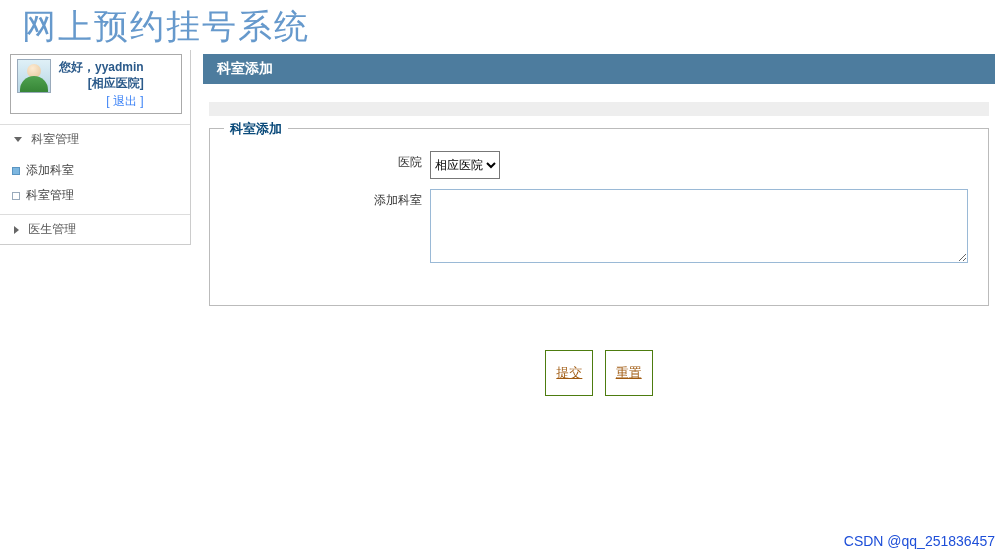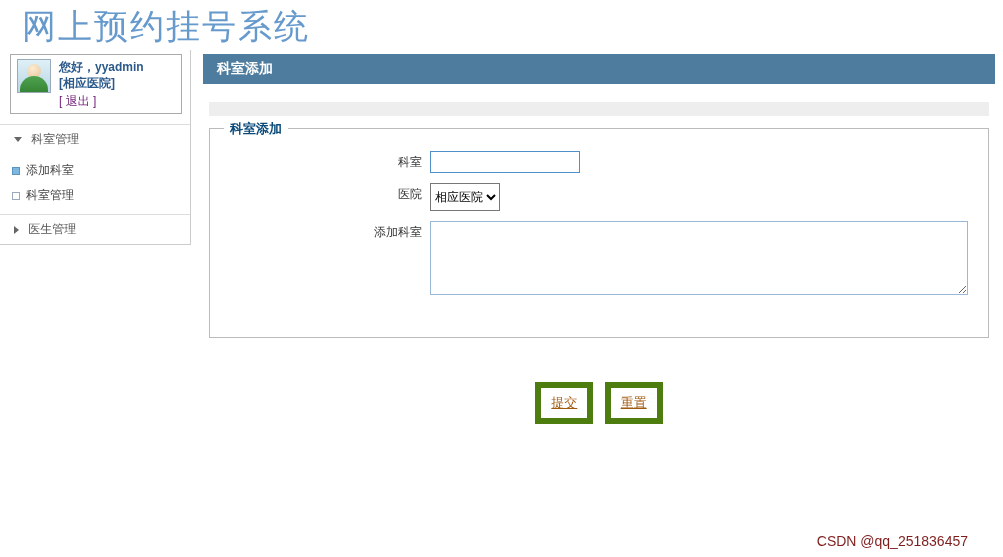--- a/index.html
+++ b/index.html
@@ -1,48 +1,48 @@
 <!DOCTYPE html>
 <html><head>
   <meta charset="utf-8">
   <style>
     * { box-sizing: border-box; margin: 0; padding: 0; }
     body { font-family: "Microsoft YaHei", SimSun, sans-serif; font-size: 12px; color: #333; width: 1003px; height: 557px; position: relative; background: #fff; }
     .header-title { font-family: SimSun, serif; font-size: 34px; color: #6699cc; padding: 4px 0 0 22px; letter-spacing: 2px; font-weight: normal; }
     .container { display: flex; align-items: flex-start; }
     .sidebar { width: 206px; border: 1px solid #ccc; border-top: none; border-left: none; }
-    .userbox { border: 1px solid #aaa; margin: 4px 8px 0 10px; padding: 4px 6px 4px 6px; display: flex; align-items: flex-start; gap: 8px; }
+    .userbox { border: 1px solid #aaa; margin: 4px 8px 0 10px; padding: 4px 6px 4px 6px; display: flex; align-items: flex-start; gap: 8px; text-align: right; }
     .avatar { width: 34px; height: 34px; border: 1px solid #9ab; background: linear-gradient(#dff0f7, #b8d6e5); position: relative; overflow: hidden; }
     .avatar::before { content: ""; position: absolute; top: 4px; left: 50%; transform: translateX(-50%); width: 14px; height: 14px; border-radius: 50%; background: radial-gradient(circle at 40% 30%, #fdebd2, #e5c49a); }
     .avatar::after { content: ""; position: absolute; bottom: -6px; left: 50%; transform: translateX(-50%); width: 28px; height: 22px; border-radius: 14px 14px 0 0; background: linear-gradient(#4fa24f, #2d7a2d); }
     .userinfo { color: #2b5a8a; font-weight: bold; line-height: 16px; }
     .userinfo .logout { font-weight: normal; margin-top: 2px; }
-    .userinfo .logout a { color: #701a75; text-decoration: none; }
+    .userinfo .logout a { color: #3b82f6; text-decoration: none; }
     .nav { margin-top: 10px; }
     .nav-group { border-top: 1px solid #ddd; padding: 6px 0 6px 14px; color: #555; }
     .nav-group .arrow { display: inline-block; width: 0; height: 0; margin-right: 6px; vertical-align: middle; }
     .arrow.down { border-left: 4px solid transparent; border-right: 4px solid transparent; border-top: 5px solid #666; }
     .arrow.right { border-top: 4px solid transparent; border-bottom: 4px solid transparent; border-left: 5px solid #666; }
     .nav-children { padding: 4px 0 6px 12px; }
     .nav-item { display: flex; align-items: center; gap: 6px; padding: 4px 0; color: #444; cursor: pointer; }
     .sq { width: 8px; height: 8px; border: 1px solid #9ab; background: #fff; }
     .sq.active { background: #7db7e0; border-color: #5a95c2; }
     .main { flex: 1; padding: 4px 8px 0 12px; }
     .page-head { background: #4d7c9e; color: #fff; font-weight: bold; padding: 6px 14px; font-size: 14px; }
     .bar { height: 14px; background: #eee; margin: 18px 6px 12px 6px; }
     .fieldset { border: 1px solid #bbb; margin: 0 6px 10px 6px; position: relative; padding: 22px 20px 32px 20px; }
     .legend { position: absolute; top: -9px; left: 14px; background: #fff; padding: 0 6px; color: #0a4a7a; font-weight: bold; font-size: 13px; }
     .form-row { display: flex; align-items: flex-start; margin-bottom: 10px; }
     .form-label { width: 200px; text-align: right; padding-right: 8px; padding-top: 3px; color: #333; }
     .text-input { width: 150px; height: 22px; border: 1px solid #4d90cc; background: #fff; padding: 2px 4px; outline: none; }
     .select { border: 1px solid #777; height: 28px; font-size: 12px; background: #fff; }
     .textarea { width: 538px; height: 74px; border: 1px solid #9ab9d6; resize: both; font-family: inherit; font-size: 12px; padding: 4px; }
     .btn-row { text-align: center; padding: 34px 0 10px 0; }
-    .btn { display: inline-block; border: 6px solid #4d7c0f; color: #a05a10; background: #fff; padding: 6px 10px; margin: 0 4px; font-size: 13px; cursor: pointer; text-decoration: underline; font-family: inherit; }
-    .watermark { position: absolute; right: 35px; bottom: 8px; color: #7f1d1d; font-size: 14px; font-family: Arial, sans-serif; text-align: right; }
+    .btn { display: inline-block; border: 1px solid #4d7c0f; color: #a05a10; background: #fff; padding: 13px 10px; margin: 0 4px; font-size: 13px; cursor: pointer; text-decoration: underline; font-family: inherit; }
+    .watermark { position: absolute; right: 8px; bottom: 8px; color: #1d4ed8; font-size: 14px; font-family: Arial, sans-serif; text-align: right; }
   </style>
 </head>
 <body>
 
 <div class="header-title">网上预约挂号系统</div>
 
 <div class="container">
   <aside class="sidebar">
     <div class="userbox">
       <div class="avatar"></div>
@@ -77,24 +77,20 @@
     </div>
   </aside>
 
   <main class="main">
     <div class="page-head">科室添加</div>
     <div class="bar"></div>
 
     <div class="fieldset">
       <div class="legend">科室添加</div>
 
-      <div class="form-row">
-        <div class="form-label">科室</div>
-        <input type="text" class="text-input" value="" style="">
-      </div>
 
       <div class="form-row">
         <div class="form-label">医院</div>
         <select class="select">
           <option>相应医院</option>
         </select>
       </div>
 
       <div class="form-row">
         <div class="form-label">添加科室</div>

